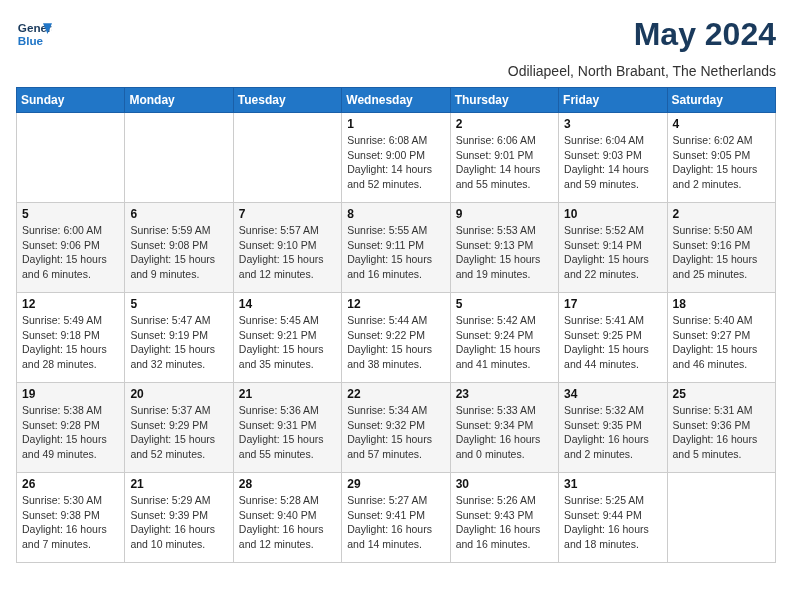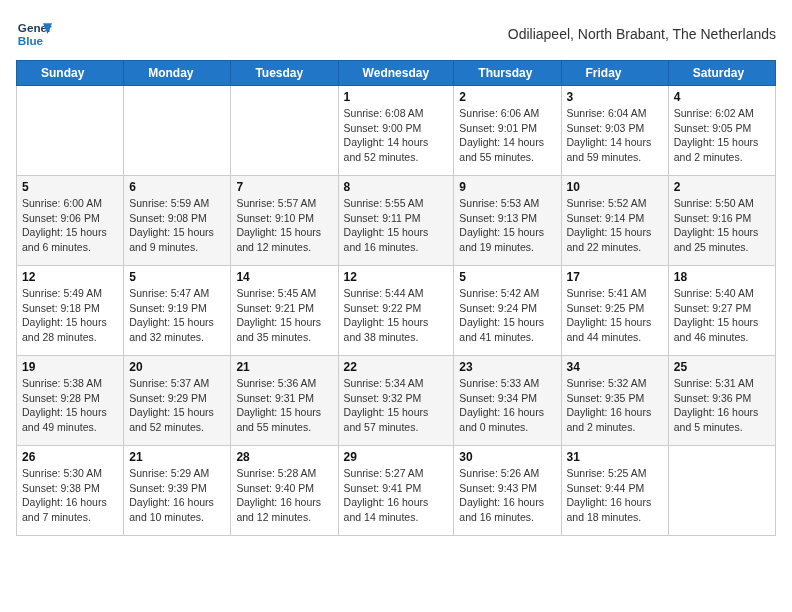--- a/index.html
+++ b/index.html
@@ -41,21 +41,21 @@
     .calendar {
       width: 100%;
       border-collapse: collapse;
       font-size: 11px;
     }
     .calendar thead th {
       background: #2176c7;
       color: #fff;
       font-weight: bold;
       font-size: 12px;
-      padding: 5px 24px;
+      padding: 5px 4px;
       text-align: left;
       border: 1px solid #1a5fa8;
       margin-left: 8px;
     }
     .calendar tbody td {
       border: 1px solid #ccc;
       vertical-align: top;
       padding: 4px 5px;
       width: 107px;
       height: 90px;
@@ -85,20 +85,21 @@
 
 <div class="header">
   <div class="logo">
     <svg class="logo-icon" viewBox="0 0 40 40" xmlns="http://www.w3.org/2000/svg">
       <text x="2" y="18" font-size="13" font-weight="bold" fill="#1a3a5c" font-family="Arial">General</text>
       <text x="2" y="32" font-size="13" font-weight="bold" fill="#2176c7" font-family="Arial">Blue</text>
       <polygon points="30,8 40,8 35,20" fill="#2176c7"></polygon>
     </svg>
   </div>
   <div class="title-block">
+    <div class="main-title">May 2024</div>
     <div class="subtitle">Odiliapeel, North Brabant, The Netherlands</div>
   </div>
 </div>
 
 <table class="calendar">
   <thead>
     <tr>
     <th>Sunday</th>
         <th>Monday</th>
         <th>Tuesday</th>

